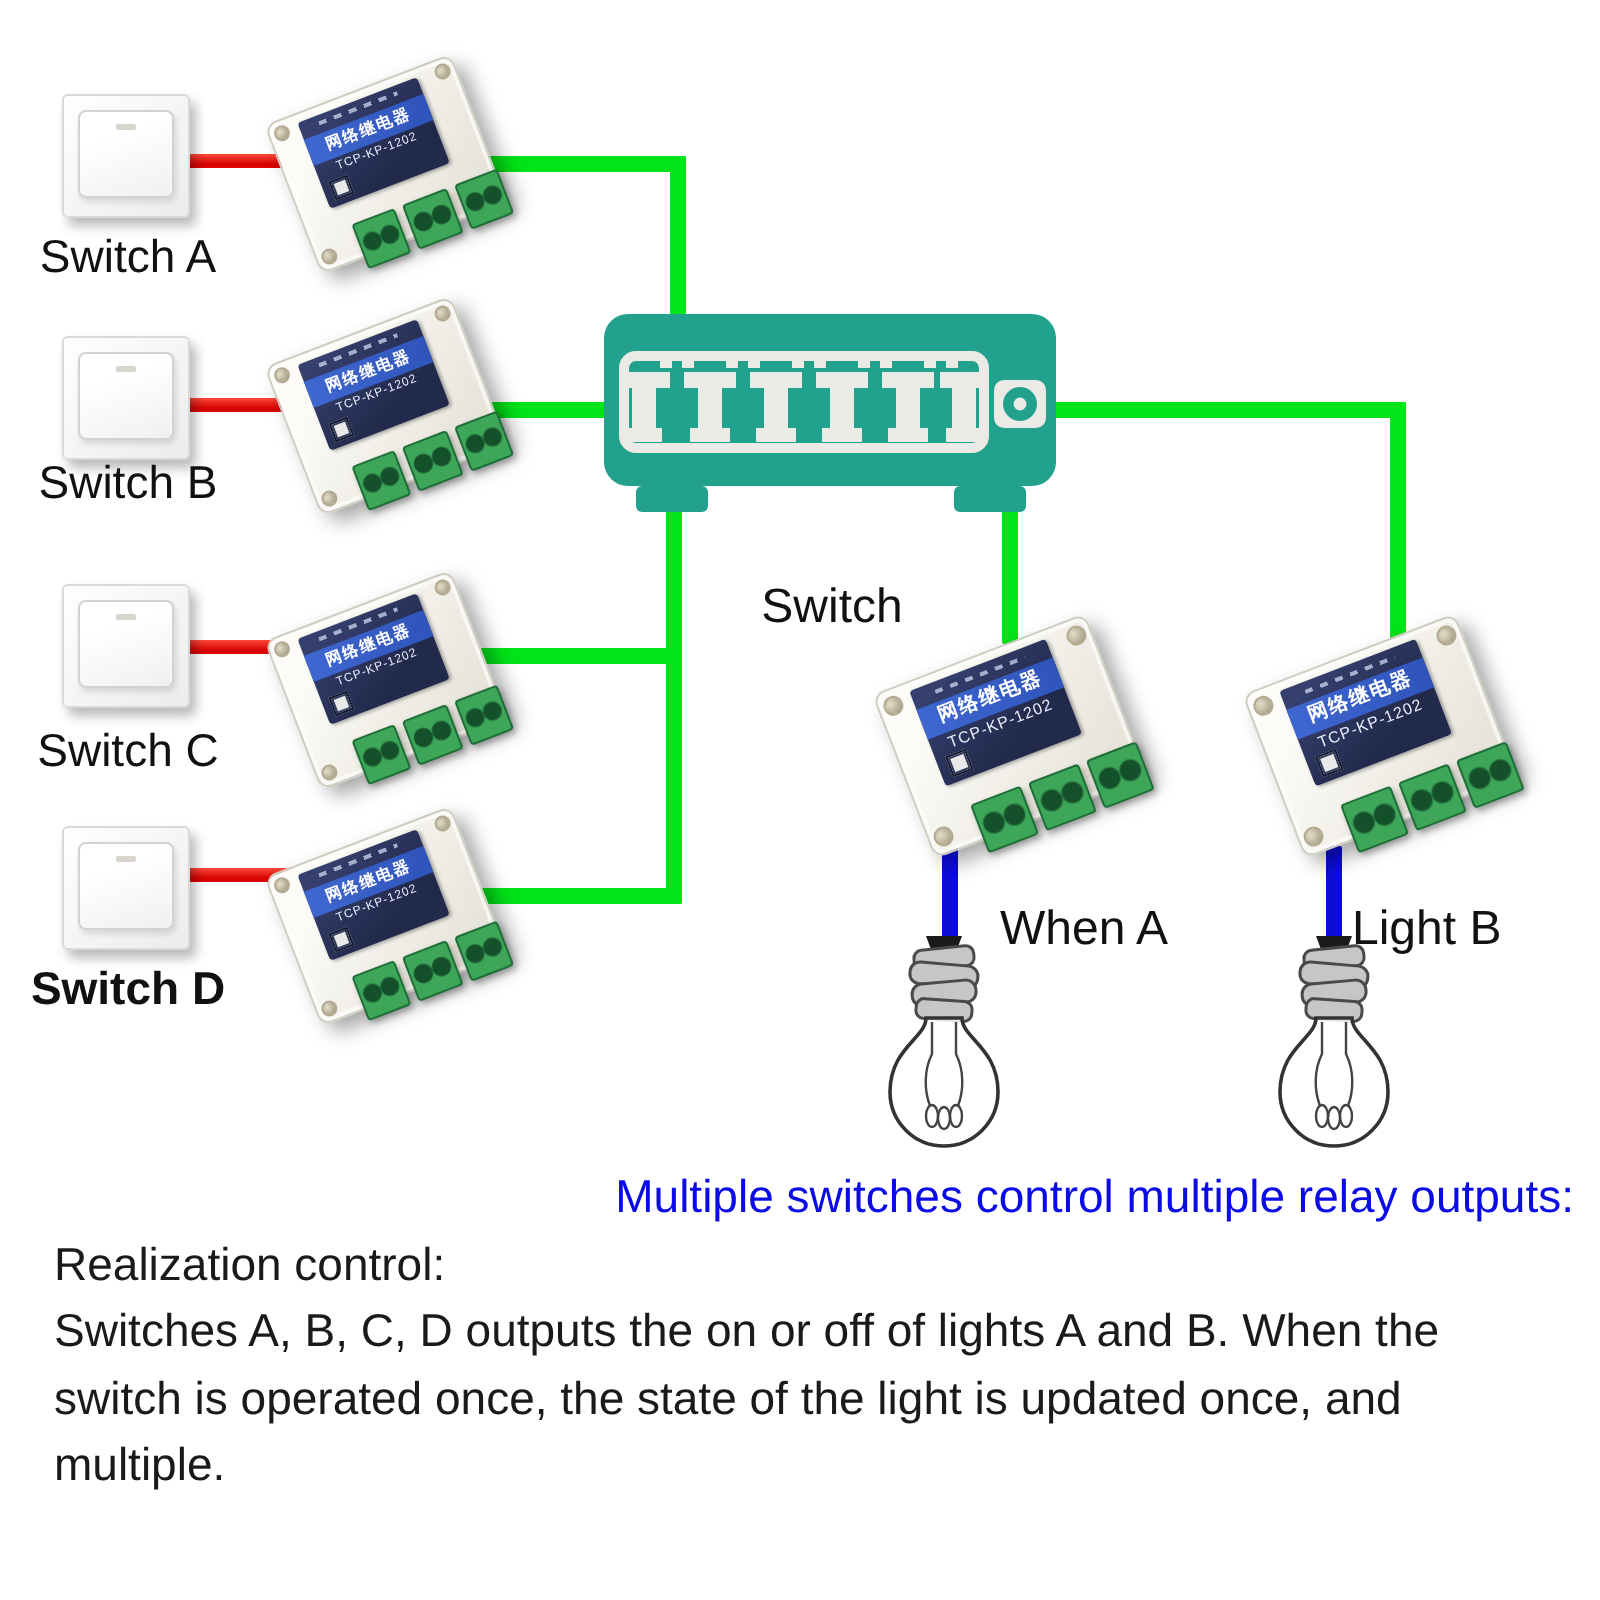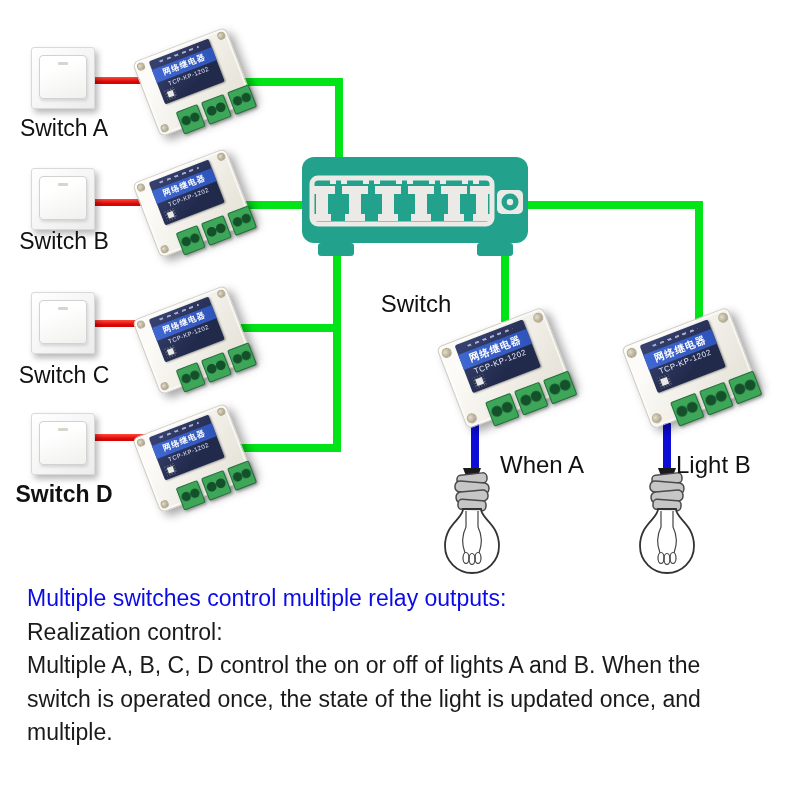--- a/index.html
+++ b/index.html
@@ -76,21 +76,21 @@
     display:flex;gap:5%;
   }
   .relay .tb{
     flex:1;background:#3da659;border:1px solid #1f6f38;border-radius:2px;
     background-image:radial-gradient(circle at 28% 48%,#14502a 22%,rgba(0,0,0,0) 27%),
                      radial-gradient(circle at 72% 48%,#14502a 22%,rgba(0,0,0,0) 27%);
     box-shadow:1px 2px 3px rgba(0,0,0,.3);
   }
   
   .caption{position:absolute;left:27px;top:582px;width:760px;font-size:23px;line-height:33.5px;}
-  .caption .head{color:#0b0be6;}
+  .caption .head{color:#0b0be6;text-align:right;}
   .caption .ln{color:#1a1a1a;}
   .biglabel{position:absolute;font-size:24px;color:#111;white-space:nowrap;}
 </style>
 </head>
 <body>
 
 <div class="stage">
 
   <div class="wire red" style="left:88px;top:77px;width:67px;height:7px;"></div>
   <div class="wire red" style="left:88px;top:199px;width:67px;height:7px;"></div>
@@ -343,18 +343,18 @@
       <ellipse cx="47" cy="91" rx="3" ry="5.5"></ellipse>
     </g>
   </svg>
 
   <div class="biglabel" style="left:500px;top:451px;">When A</div>
   <div class="biglabel" style="left:676px;top:451px;">Light B</div>
 
   <div class="caption">
     <div class="head">Multiple switches control multiple relay outputs:</div>
     <div class="ln">Realization control:</div>
-    <div class="ln">Multiple A, B, C, D control the on or off of lights A and B. When the</div>
+    <div class="ln">Switches A, B, C, D outputs the on or off of lights A and B. When the</div>
     <div class="ln">switch is operated once, the state of the light is updated once, and</div>
     <div class="ln">multiple.</div>
   </div>
 
 </div>
 
 </body></html>

